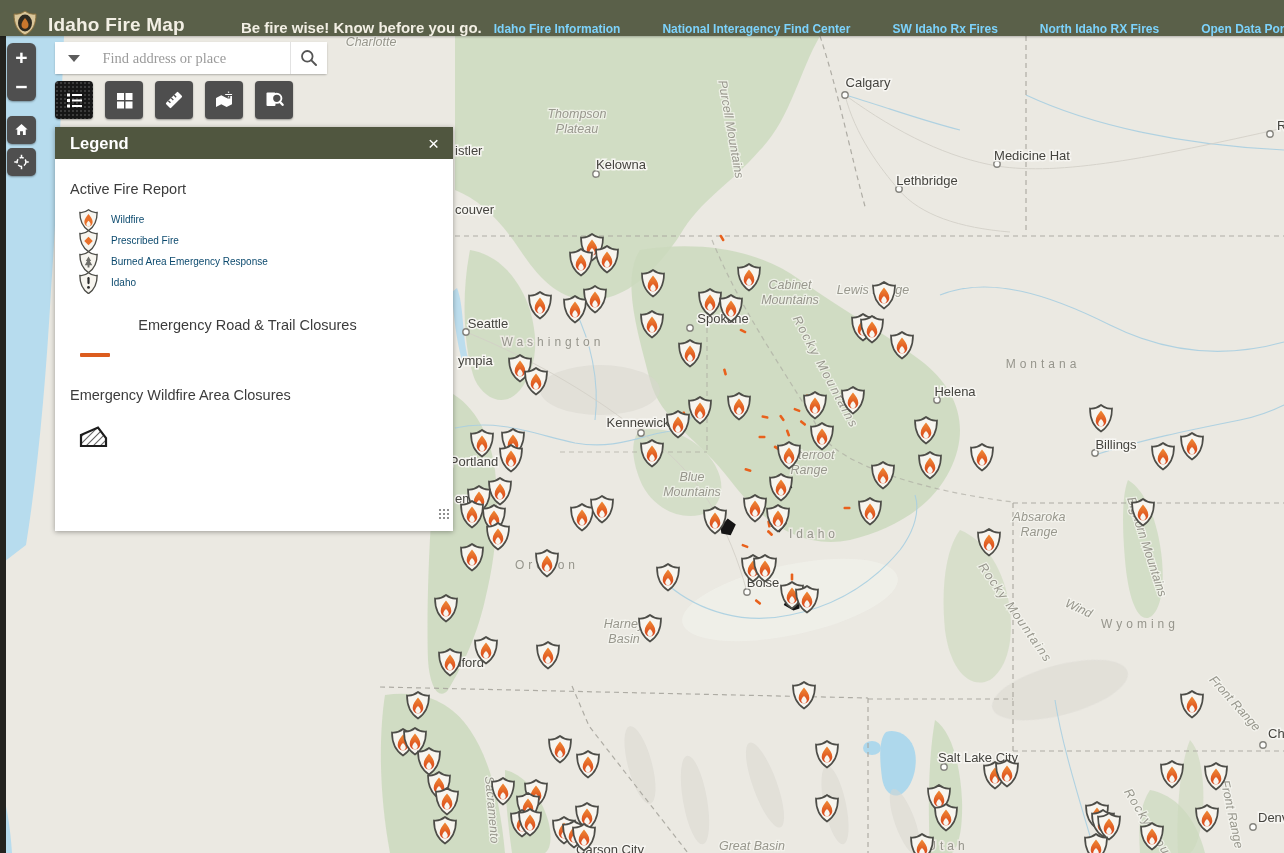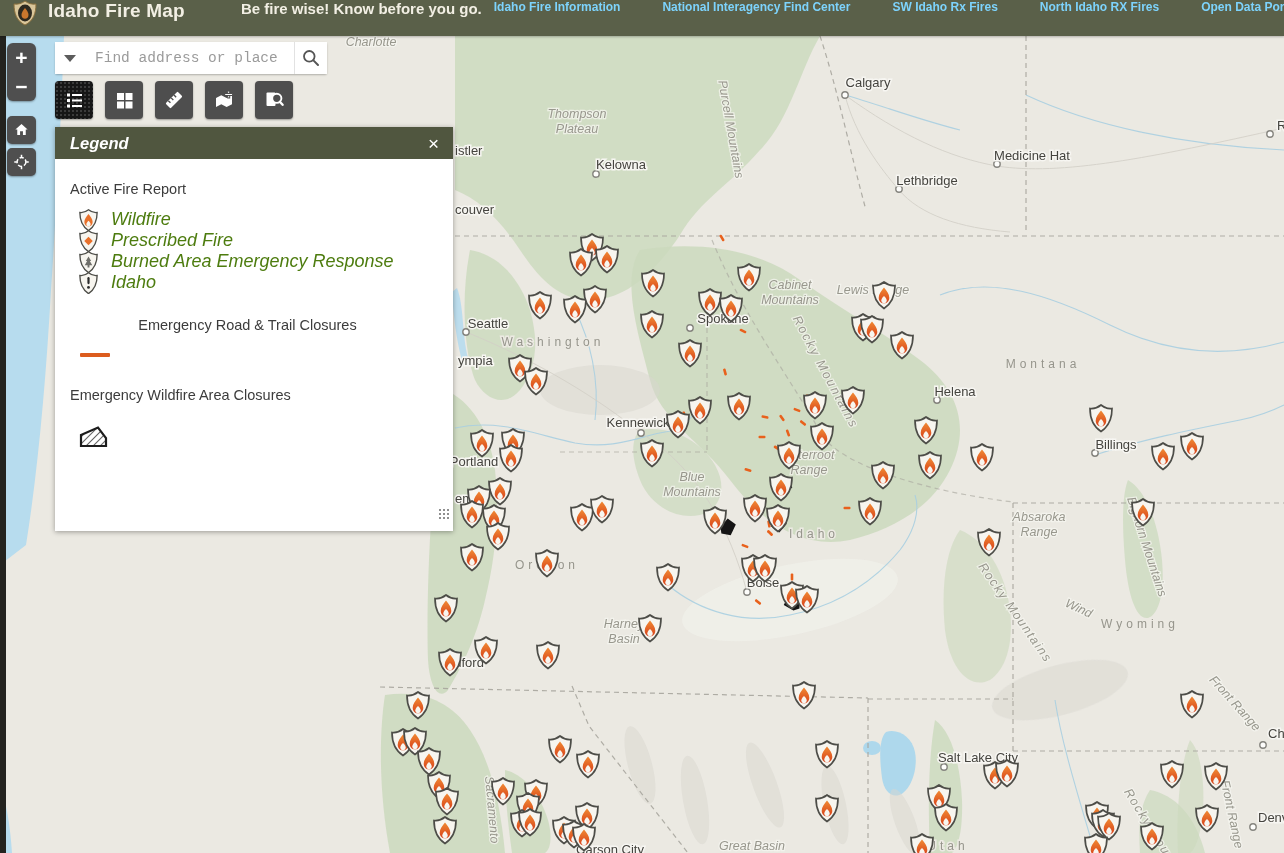--- a/index.html
+++ b/index.html
@@ -1,19 +1,19 @@
 <!DOCTYPE html>
 <html><head>
 <meta charset="utf-8">
 <style>
   html,body{margin:0;padding:0;background:#ffffff;font-family:"Liberation Sans",sans-serif;}
   .app{position:relative;width:1284px;height:853px;overflow:hidden;background:#ebe9e2;}
 
   
-  .hdr{position:absolute;top:0;left:0;width:1284px;height:36px;background:#5a6049;display:flex;align-items:flex-start;color:#f2efe4;z-index:40;box-shadow:0 1px 2px rgba(0,0,0,.25);}
+  .hdr{position:absolute;top:0;left:0;width:1284px;height:36px;background:#5a6049;display:flex;align-items:flex-end;color:#f2efe4;z-index:40;box-shadow:0 1px 2px rgba(0,0,0,.25);}
   .hdr .logo{width:26px;height:26px;margin:0 10px 0 12px;flex:0 0 auto;}
   .hdr .title{font-size:19px;font-weight:700;letter-spacing:.2px;white-space:nowrap;}
   .hdr .tagline{font-size:15px;font-weight:700;margin-left:56px;white-space:nowrap;}
   .hdr nav{margin-left:auto;display:flex;gap:30px;padding-right:34px;}
   .hdr nav a{color:#7dd3fc;font-size:12px;font-weight:700;text-decoration:none;white-space:nowrap;cursor:pointer;margin-left:12px;}
 
   
   .map-area{position:absolute;top:36px;left:0;width:1284px;height:817px;}
   #map-svg{display:block;width:1284px;height:817px;}
   .left-strip{position:absolute;left:0;top:0;width:6px;height:817px;background:#23231f;z-index:5;}
@@ -21,37 +21,37 @@
   
   .ctl{position:absolute;z-index:20;background:#4f4f4f;color:#fff;border:none;border-radius:5px;box-shadow:0 1px 2px rgba(0,0,0,.35);display:flex;align-items:center;justify-content:center;cursor:pointer;}
   .zoom-pill{position:absolute;left:7px;top:7px;width:29px;height:58px;z-index:20;background:#4f4f4f;border-radius:6px;box-shadow:0 1px 2px rgba(0,0,0,.35);display:flex;flex-direction:column;}
   .zoom-pill button{flex:1;background:transparent;border:none;color:#fff;font-size:21px;font-weight:700;cursor:pointer;line-height:1;padding:0;}
   .btn-home{left:7px;top:80px;width:29px;height:28px;}
   .btn-locate{left:7px;top:112px;width:29px;height:28px;}
 
   .searchbar{position:absolute;left:55px;top:6px;width:272px;height:32px;background:#fff;z-index:20;display:flex;align-items:stretch;box-shadow:0 1px 2px rgba(0,0,0,.25);border-radius:2px;}
   .searchbar .dd{width:38px;display:flex;align-items:center;justify-content:center;border-right:1px solid #e2e2e2;cursor:pointer;background:#fff;border:none;}
   .caret{width:0;height:0;border-left:6px solid transparent;border-right:6px solid transparent;border-top:7px solid #5c5c5c;}
-  .searchbar input{flex:1;border:none;outline:none;font-size:14.5px;color:#be185d;padding:0 10px;font-family:Liberation Mono, monospace;}
+  .searchbar input{flex:1;border:none;outline:none;font-size:14.5px;color:#be185d;padding:0 10px;font-family:Liberation Serif, serif;}
   .searchbar input::placeholder{color:#9b9b9b;}
   .searchbar .go{width:37px;border:none;background:#fff;border-left:1px solid #e2e2e2;display:flex;align-items:center;justify-content:center;cursor:pointer;}
 
   .toolrow{position:absolute;left:55px;top:45px;z-index:20;display:flex;gap:12px;}
   .tool{width:38px;height:38px;background:#4e4e4e;border:none;border-radius:4px;box-shadow:0 1px 2px rgba(0,0,0,.35);display:flex;align-items:center;justify-content:center;cursor:pointer;}
   .tool.selected{background:#161616;background-image:radial-gradient(rgba(255,255,255,.16) 1px,transparent 1.2px);background-size:4px 4px;}
 
   
   .legend{position:absolute;left:55px;top:91px;width:398px;height:404px;background:#fff;z-index:30;box-shadow:0 1px 5px rgba(0,0,0,.35);}
   .legend-hd{height:32px;background:#50563f;color:#fff;display:flex;align-items:center;padding:0 12px 0 15px;}
-  .legend-hd .t{font-size:16.5px;font-weight:700;font-style:italic;}
+  .legend-hd .t{font-size:16.5px;font-weight:700;}
   .legend-hd .x{margin-left:auto;background:none;border:none;color:#fff;font-size:19px;cursor:pointer;line-height:1;padding:0 2px;}
   .legend-bd{padding:8px 28px 0 15px;position:relative;height:356px;}
   .sec-title{font-size:14.5px;color:#3c3c3c;margin:14px 0 12px 0;}
   .leg-row{display:flex;align-items:center;gap:13px;height:21px;margin-left:9px;}
-  .leg-row .lbl{font-size:18px;color:#4d7c0f;font-style:italic;}
+  .leg-row .lbl{font-size:10px;color:#0c4a6e;}
   .swatch-line{width:30px;height:4px;background:#dc5c1e;border-radius:1px;margin:20px 0 14px 10px;}
   .swatch-poly{margin:10px 0 0 8px;}
   .resize-dots{position:absolute;right:4px;bottom:4px;width:12px;height:12px;background-image:radial-gradient(#8f8f8f 1.1px,transparent 1.3px);background-size:4px 4px;background-position:1px 1px;cursor:nwse-resize;}
 
   
   text{font-family:"Liberation Sans",sans-serif;}
   .city{font-size:13px;fill:#45443f;paint-order:stroke;stroke:#f7f6f2;stroke-width:3px;}
   .state{font-size:12px;fill:#96958c;letter-spacing:4px;paint-order:stroke;stroke:#eceae3;stroke-width:3px;}
   .terr{font-size:12.5px;font-style:italic;fill:#98978d;paint-order:stroke;stroke:rgba(245,245,240,.75);stroke-width:2.5px;}
 </style>

